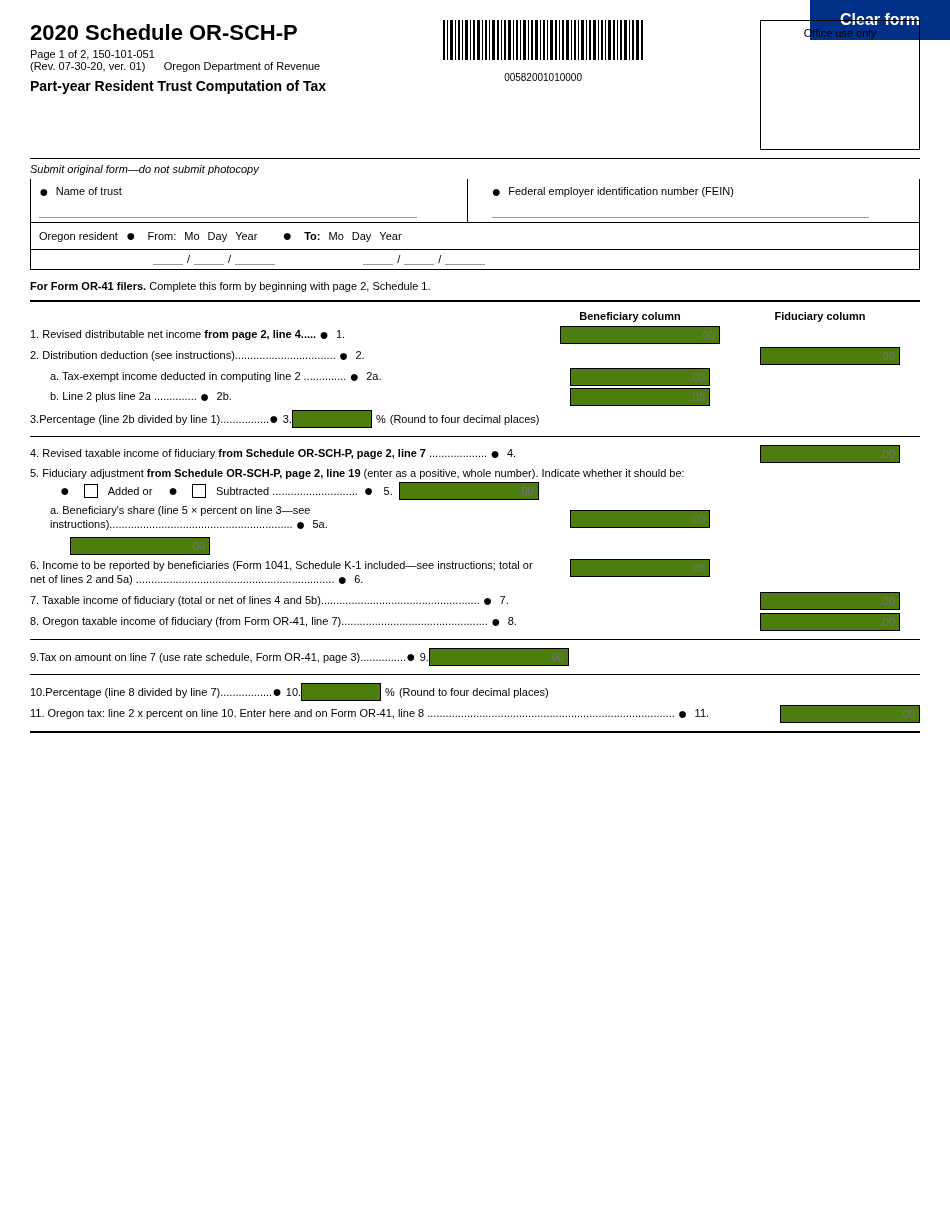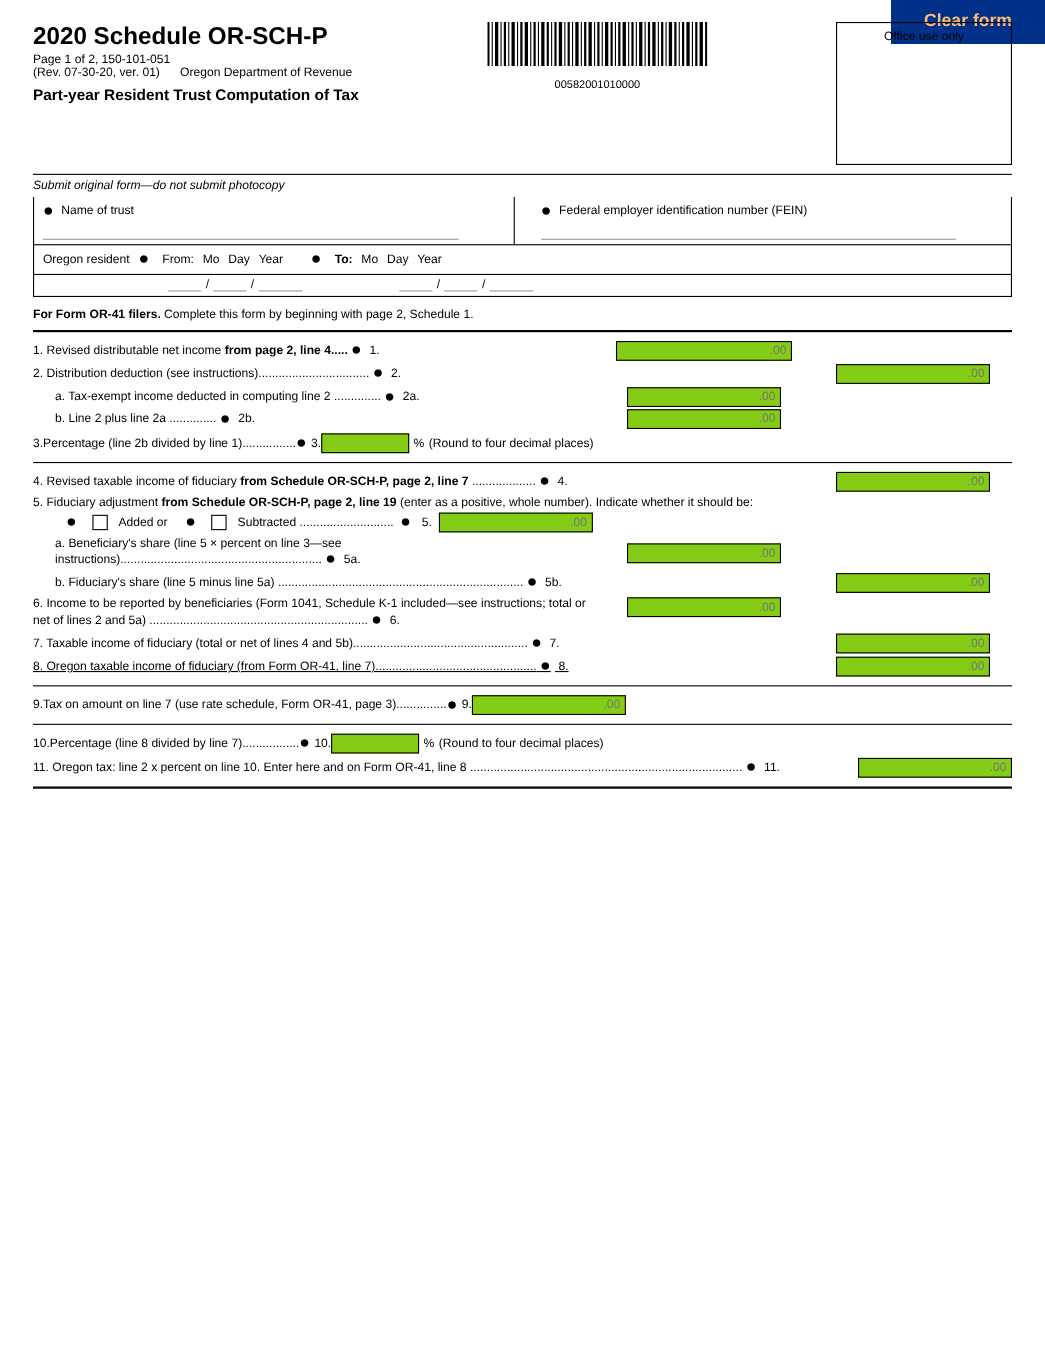--- a/index.html
+++ b/index.html
@@ -1,21 +1,21 @@
 <!DOCTYPE html>
 <html><head>
   <meta charset="utf-8">
   <style>
     * { box-sizing: border-box; margin: 0; padding: 0; }
     body { font-family: Arial, Helvetica, sans-serif; font-size: 12px; background: #fff; color: #000; width: 950px; min-height: 1230px; }
 
     
     #clear-form-btn {
       position: absolute; top: 0; right: 0;
-      background: #003087; color: #fdba74;
+      background: #003087; color: #ffffff;
       font-size: 16px; font-weight: bold;
       padding: 10px 20px; border: none; cursor: pointer;
       min-width: 140px; min-height: 40px;
     }
 
     .page-wrapper {
       padding: 20px 30px 20px 30px;
       position: relative;
     }
 
@@ -88,21 +88,21 @@
     .col-beneficiary { width: 200px; text-align: center; }
     .col-fiduciary { width: 180px; text-align: center; }
 
     .input-field {
       border: 1px solid #000;
       height: 18px;
       font-size: 11px;
       text-align: right;
       padding-right: 4px;
       outline: none;
-      background: #84cc16;
+      background: #4d7c0f;
     }
     .input-wide { width: 160px; }
 
     .separator { border-top: 1px solid #000; margin: 8px 0; }
     .separator-thick { border-top: 2px solid #000; margin: 8px 0; }
 
     
     .checkbox-item {
       display: inline-block;
       width: 14px; height: 14px;
@@ -242,20 +242,24 @@
     <span>/</span>
     <input type="text" style="width: 40px; border-top: none; border-right: none; border-left: none; border-image: initial; border-bottom: 1px solid rgb(153, 153, 153); outline: none; font-size: 11px;">
   </div>
 
   <div class="for-form-note">
     <strong>For Form OR-41 filers.</strong> Complete this form by beginning with page 2, Schedule 1.
   </div>
 
   <div class="separator-thick"></div>
 
+  <div class="columns-header">
+    <div class="col-beneficiary">Beneficiary column</div>
+    <div class="col-fiduciary">Fiduciary column</div>
+  </div>
 
   <div style="display:flex;align-items:flex-start;margin-bottom:3px;font-size:11px;">
     <div style="flex:1;">
       <span>1. </span>
       <span>Revised distributable net income <strong>from page 2, line 4.....</strong></span>
       <span class="field-dot">●</span>
       <span> 1.</span>
     </div>
     <div style="width:200px;display:flex;justify-content:center;align-items:center;">
       <input type="text" class="input-field input-wide" placeholder=".00" style="">
@@ -347,25 +351,20 @@
       <span class="field-dot">●</span>
       <span> 5a.</span>
     </div>
     <div style="width:200px;display:flex;justify-content:center;">
       <input type="text" class="input-field" style="width: 140px;" placeholder=".00">
     </div>
     <div style="width:180px;"></div>
   </div>
 
   <div style="display:flex;align-items:center;margin-bottom:4px;font-size:11px;padding-left:20px;">
-    <div style="flex:1;">
-      <span>b.  Fiduciary's share (line 5 minus line 5a) .........................................................................</span>
-      <span class="field-dot">●</span>
-      <span> 5b.</span>
-    </div>
     <div style="width:180px;display:flex;justify-content:center;">
       <input type="text" class="input-field" style="width: 140px;" placeholder=".00">
     </div>
   </div>
 
   <div style="display:flex;align-items:flex-start;margin-bottom:3px;font-size:11px;">
     <div style="flex:1;">
       <span>6. </span>
       <span>Income to be reported by beneficiaries (Form 1041, Schedule K-1 included—see instructions; total or net of lines 2 and 5a) .................................................................</span>
       <span class="field-dot">●</span>
@@ -383,21 +382,21 @@
       <span>Taxable income of fiduciary (total or net of lines 4 and 5b)....................................................</span>
       <span class="field-dot">●</span>
       <span> 7.</span>
     </div>
     <div style="width:180px;display:flex;justify-content:center;">
       <input type="text" class="input-field" style="width: 140px;" placeholder=".00">
     </div>
   </div>
 
   <div style="display:flex;align-items:center;margin-bottom:6px;font-size:11px;">
-    <div style="flex:1;text-decoration:underline;">
+    <div style="flex:1;">
       <span>8. </span>
       <span>Oregon taxable income of fiduciary (from Form OR-41, line 7)................................................</span>
       <span class="field-dot">●</span>
       <span> 8.</span>
     </div>
     <div style="width:180px;display:flex;justify-content:center;">
       <input type="text" class="input-field" style="width: 140px;" placeholder=".00">
     </div>
   </div>
 

